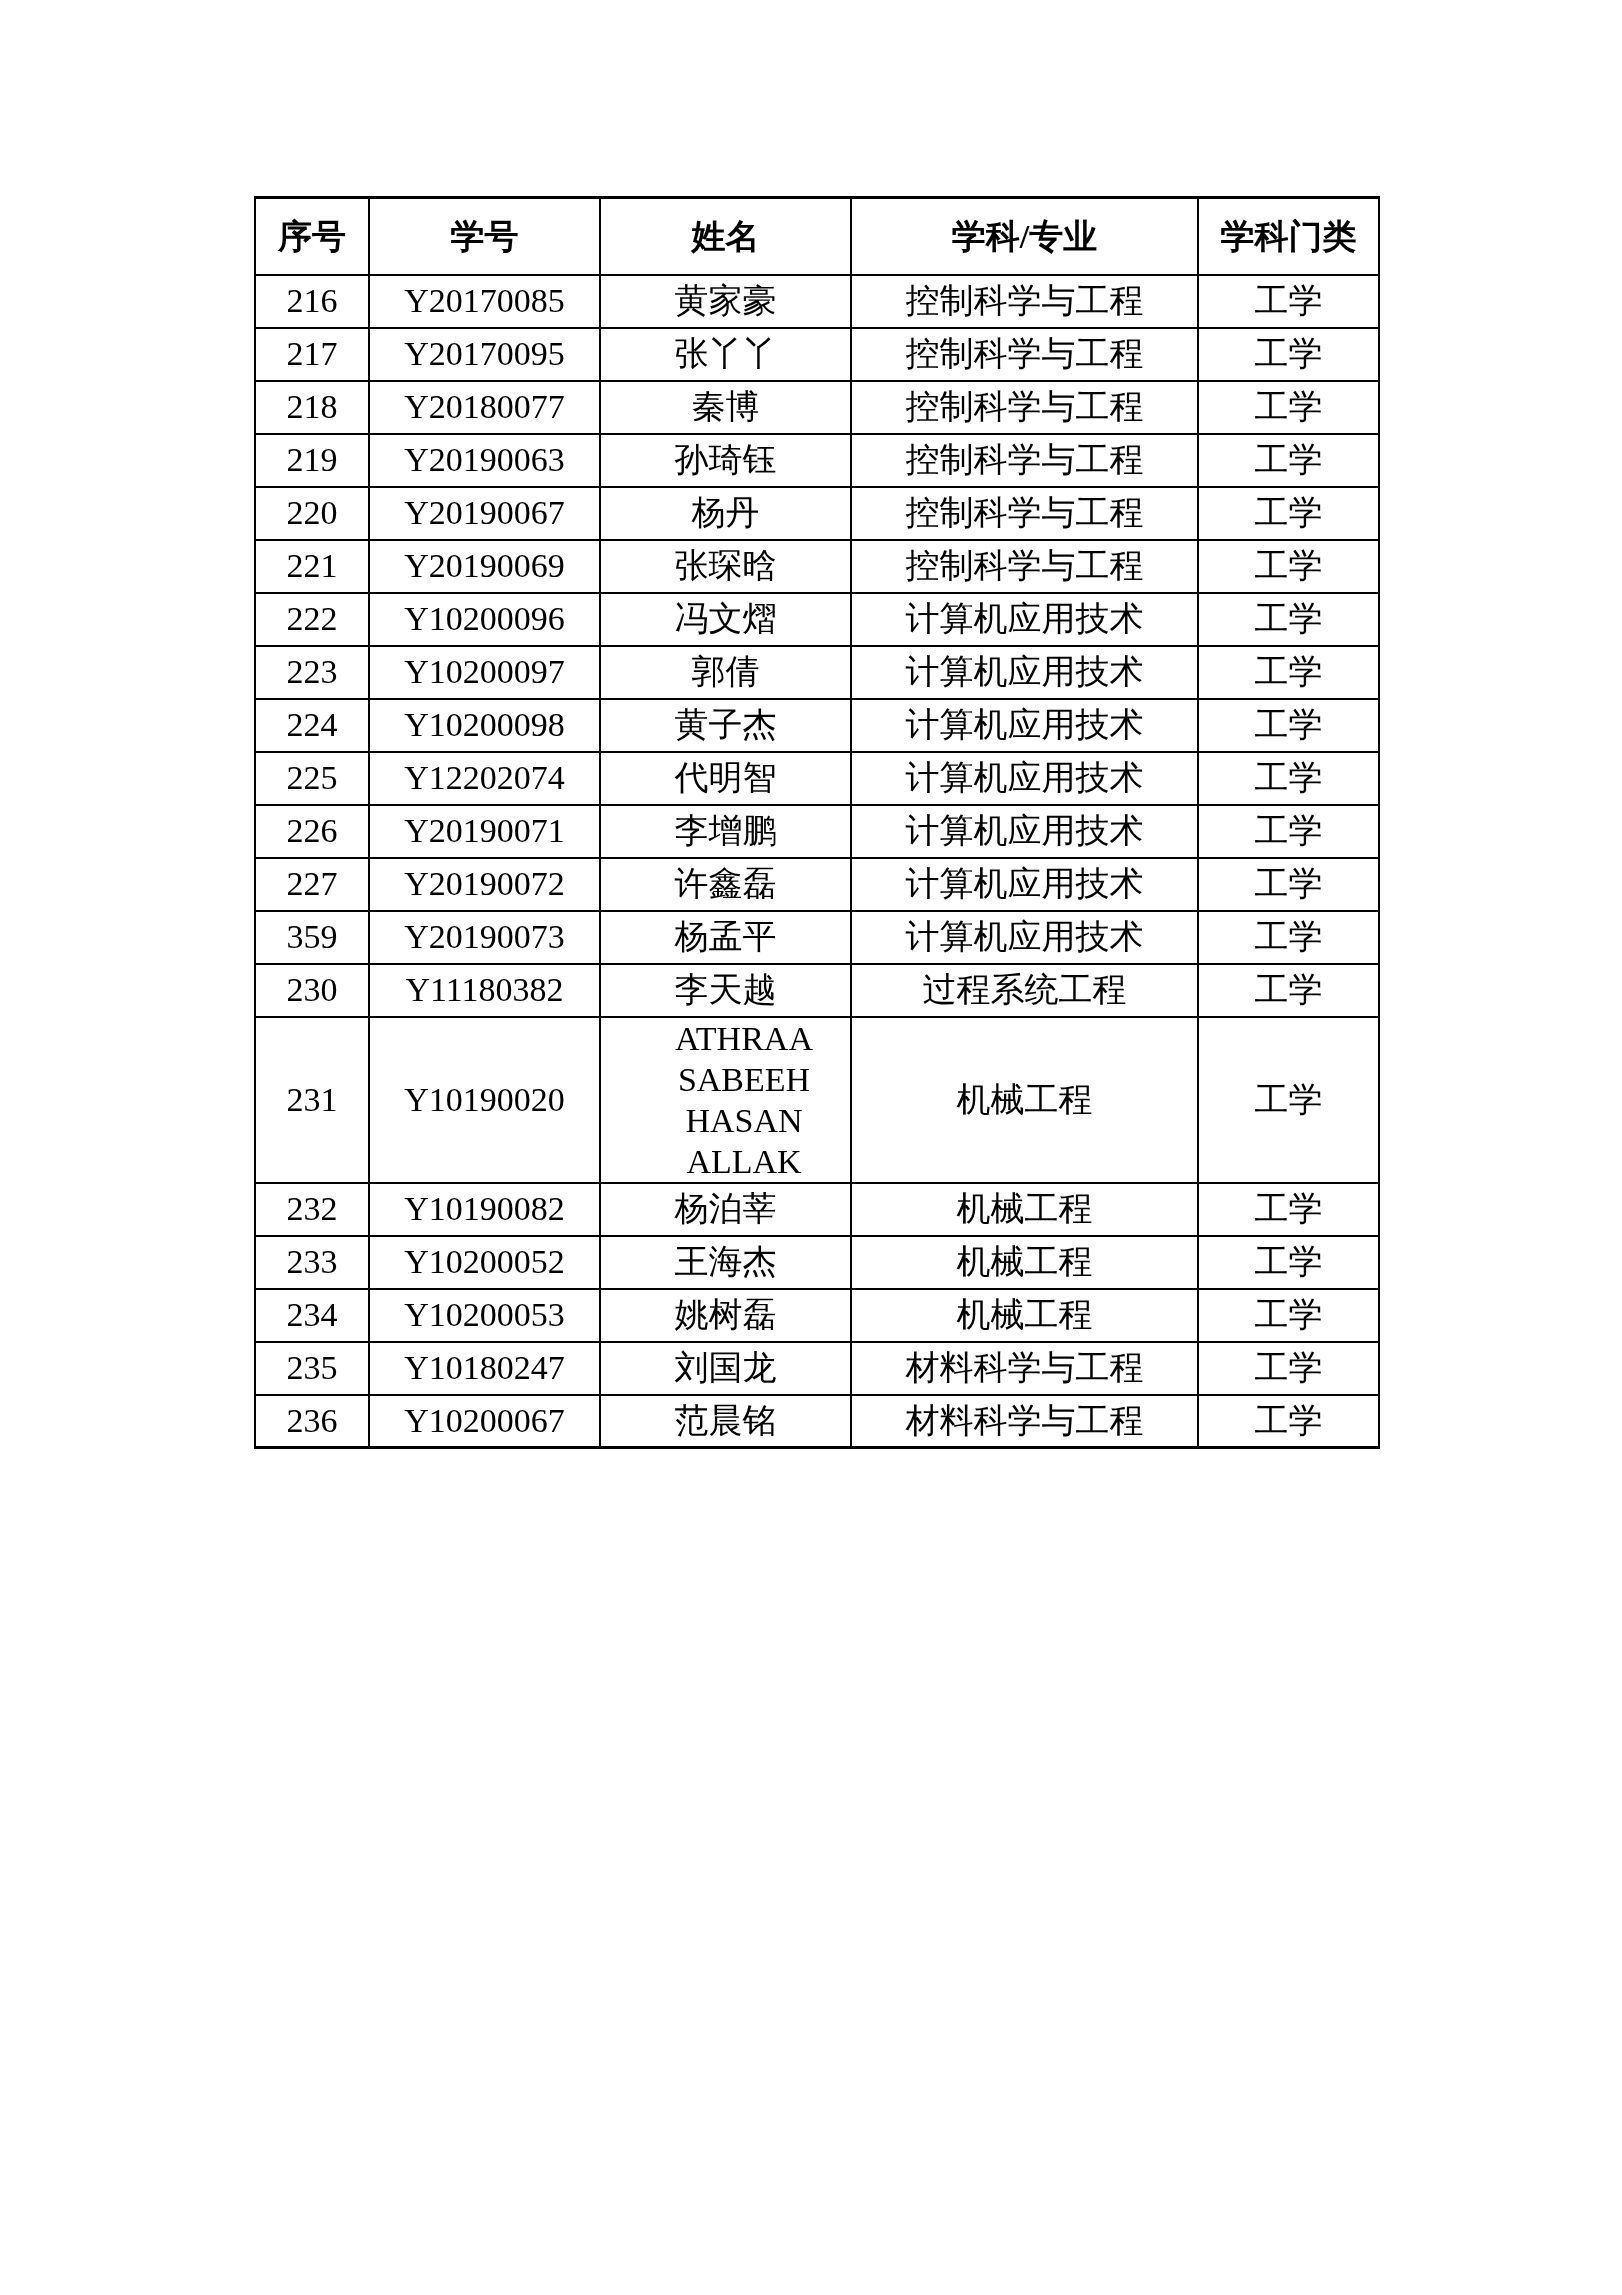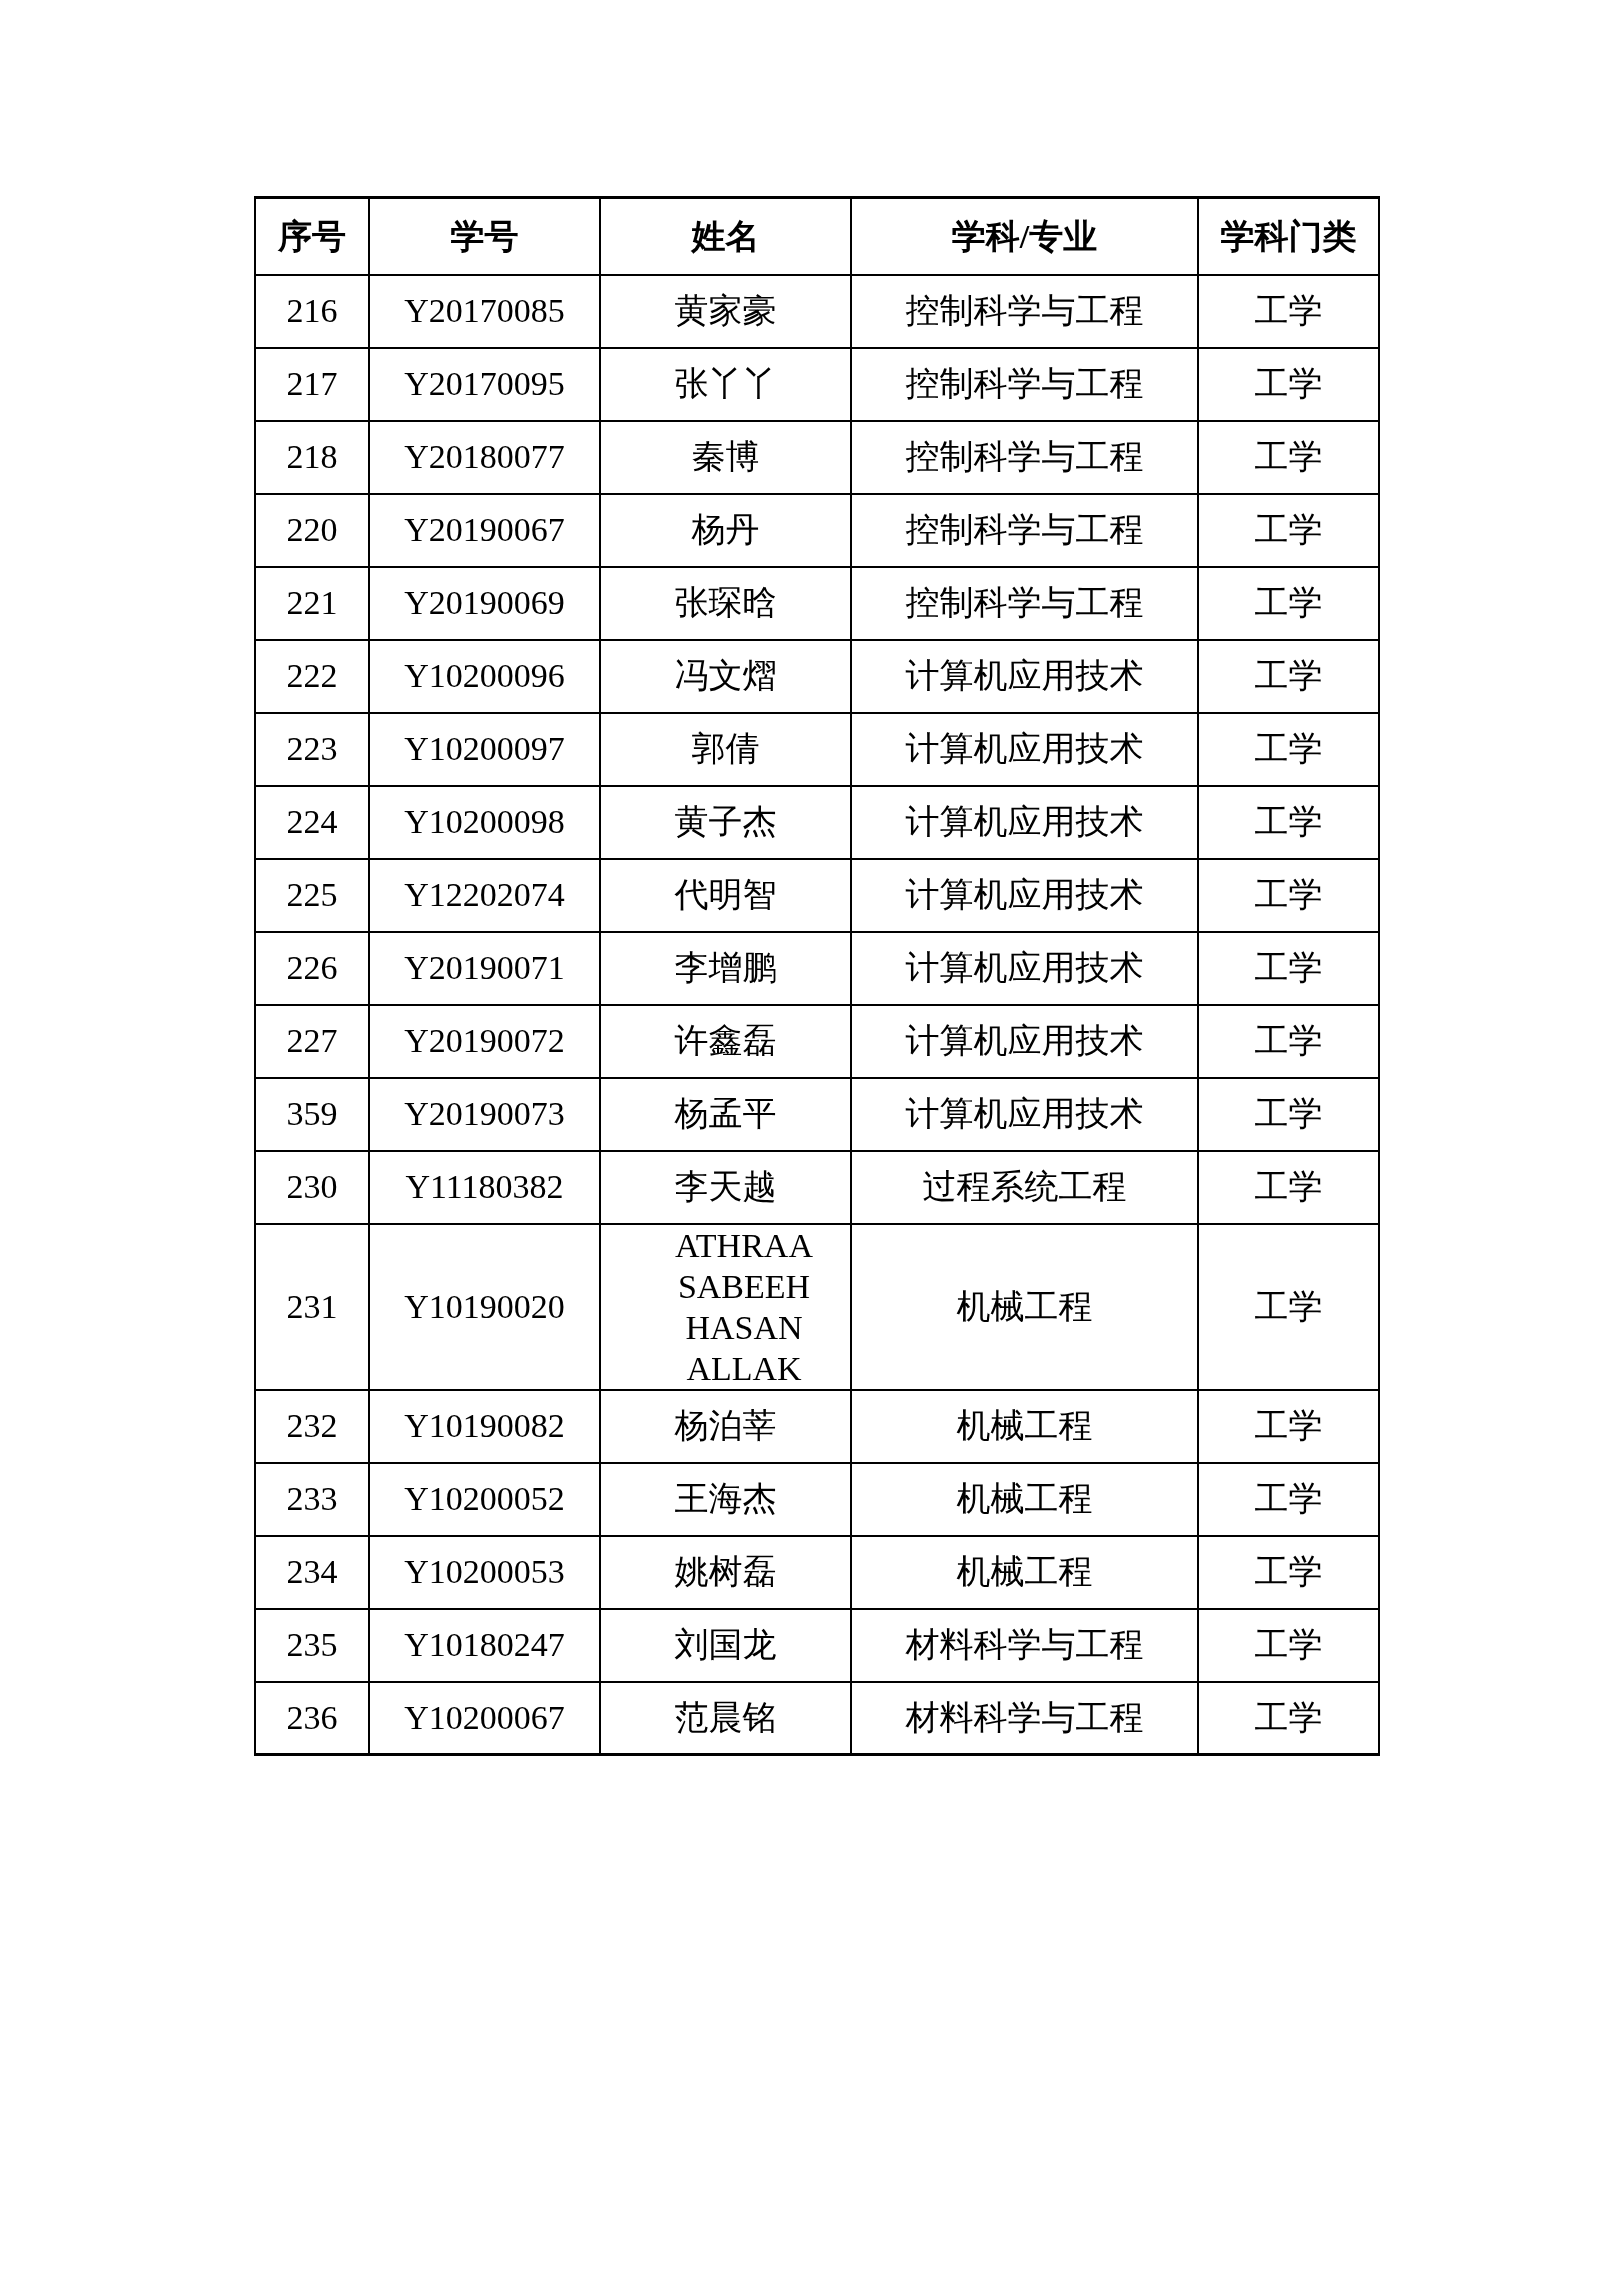--- a/index.html
+++ b/index.html
@@ -42,21 +42,21 @@
     line-height: 1.15;
     padding: 0;
     overflow: hidden;
   }
   
   table.roster thead tr th { border-top: 3.9px solid #000; }
   table.roster tbody tr:last-child td { border-bottom: 3.9px solid #000; }
 
   table.roster thead tr { height: 77px; margin-left: 40px; }
   table.roster thead th { font-weight: bold; }
-  table.roster tbody tr { height: 73px; }
+  table.roster tbody tr { height: 53px; }
   table.roster tbody tr.tall { height: 158px; }
 
   td div[data-name="name-line"] {
     line-height: 41px;
     padding-left: 37px;
   }
 </style>
 </head>
 <body>
 
@@ -94,20 +94,27 @@
           <td data-name="category-cell">工学</td>
         </tr>
         <tr data-name="table-row">
           <td data-name="serial-cell">218</td>
           <td data-name="student-id-cell">Y20180077</td>
           <td data-name="name-cell">秦博</td>
           <td data-name="major-cell">控制科学与工程</td>
           <td data-name="category-cell">工学</td>
         </tr>
         <tr data-name="table-row">
+          <td data-name="serial-cell">219</td>
+          <td data-name="student-id-cell">Y20190063</td>
+          <td data-name="name-cell">孙琦钰</td>
+          <td data-name="major-cell">控制科学与工程</td>
+          <td data-name="category-cell">工学</td>
+        </tr>
+        <tr data-name="table-row">
           <td data-name="serial-cell">220</td>
           <td data-name="student-id-cell">Y20190067</td>
           <td data-name="name-cell">杨丹</td>
           <td data-name="major-cell">控制科学与工程</td>
           <td data-name="category-cell">工学</td>
         </tr>
         <tr data-name="table-row">
           <td data-name="serial-cell">221</td>
           <td data-name="student-id-cell">Y20190069</td>
           <td data-name="name-cell">张琛晗</td>

